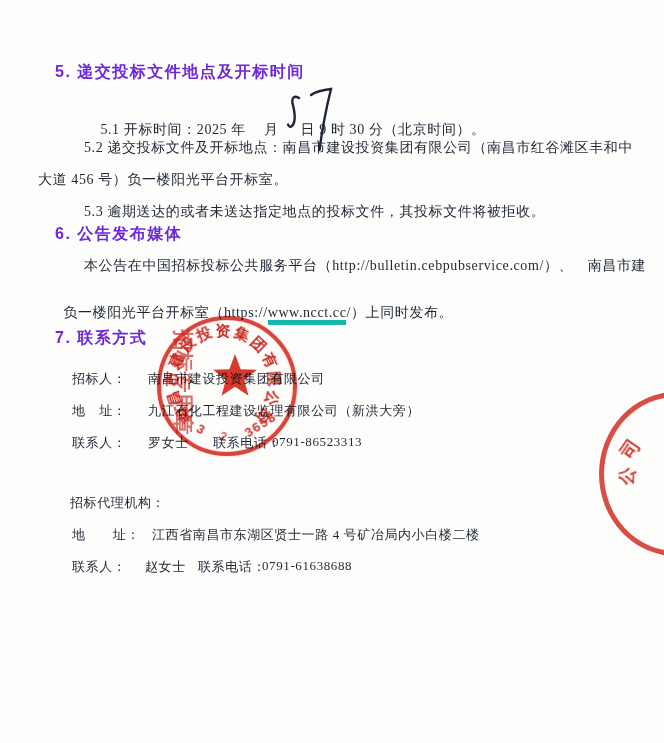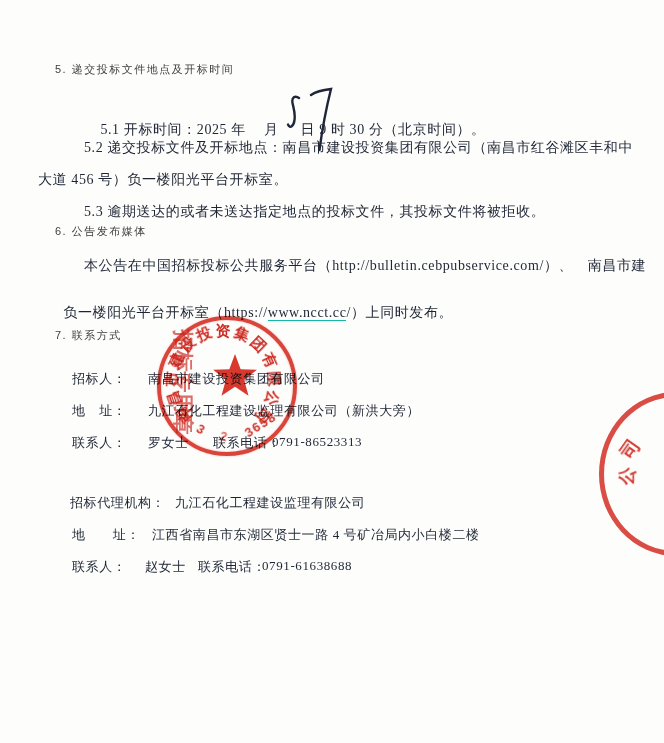--- a/index.html
+++ b/index.html
@@ -3,31 +3,31 @@
 <meta charset="utf-8">
 <style>
   html,body { margin:0; padding:0; background:#e8e8e8; }
   .page {
     position:relative; width:664px; height:743px; margin:0 auto;
     background:#fdfdfc; overflow:hidden;
     font-family:"Liberation Serif", serif; color:#1e2534;
   }
   .h {
     position:absolute; font-family:"Liberation Sans", sans-serif;
-    font-weight:normal; font-size:11px; color:#404040;
+    font-weight:bold; font-size:16px; color:#6d28d9;
     letter-spacing:1.5px; white-space:pre;
   }
   .bl {
     position:absolute; font-size:14px; letter-spacing:0.6px;
     white-space:pre; color:#1e2534;
   }
   .lbl { position:absolute; font-size:13px; letter-spacing:0.6px; white-space:pre; }
   .gap-m { display:inline-block; width:18px; }
   .gap-d { display:inline-block; width:22px; }
-  .url-underline { border-bottom:1px solid #14b8a6; }
+  .url-underline { border-bottom:5px solid #14b8a6; }
   .hand { position:absolute; z-index:6; }
   .hand path { stroke:#20263a; stroke-width:2.4; fill:none; stroke-linecap:round; }
 
   
   .seal {
     position:absolute; left:157px; top:316px; width:140px; height:140px;
     z-index:5; mix-blend-mode:multiply;
   }
   .seal-ring {
     position:absolute; left:0; top:0; width:132px; height:132px;
@@ -111,21 +111,20 @@
 
   <span class="lbl" style="left:72px; top:402px;">地　址：</span>
   <span class="lbl" style="left:148px; top:402px;">九江石化工程建设监理有限公司（新洪大旁）</span>
 
   <span class="lbl" style="left:72px; top:434px;">联系人：</span>
   <span class="lbl" style="left:148px; top:434px;">罗女士</span>
   <span class="lbl" style="left:213px; top:434px;">联系电话：</span>
   <span class="lbl" style="left:272px; top:434px;">0791-86523313</span>
 
   <span class="lbl" style="left:70px; top:494px;text-align:center;">招标代理机构：</span>
-  <span class="lbl" style="left:175px; top:494px;">九江石化工程建设监理有限公司</span>
 
   <span class="lbl" style="left:72px; top:526px;">地　　址：</span>
   <span class="lbl" style="left:152px; top:526px;">江西省南昌市东湖区贤士一路 4 号矿冶局内小白楼二楼</span>
 
   <span class="lbl" style="left:72px; top:558px;">联系人：</span>
   <span class="lbl" style="left:145px; top:558px;text-align:right;">赵女士</span>
   <span class="lbl" style="left:198px; top:558px;">联系电话：</span>
   <span class="lbl" style="left:262px; top:558px;">0791-61638688</span>
 
   <div class="seal">

